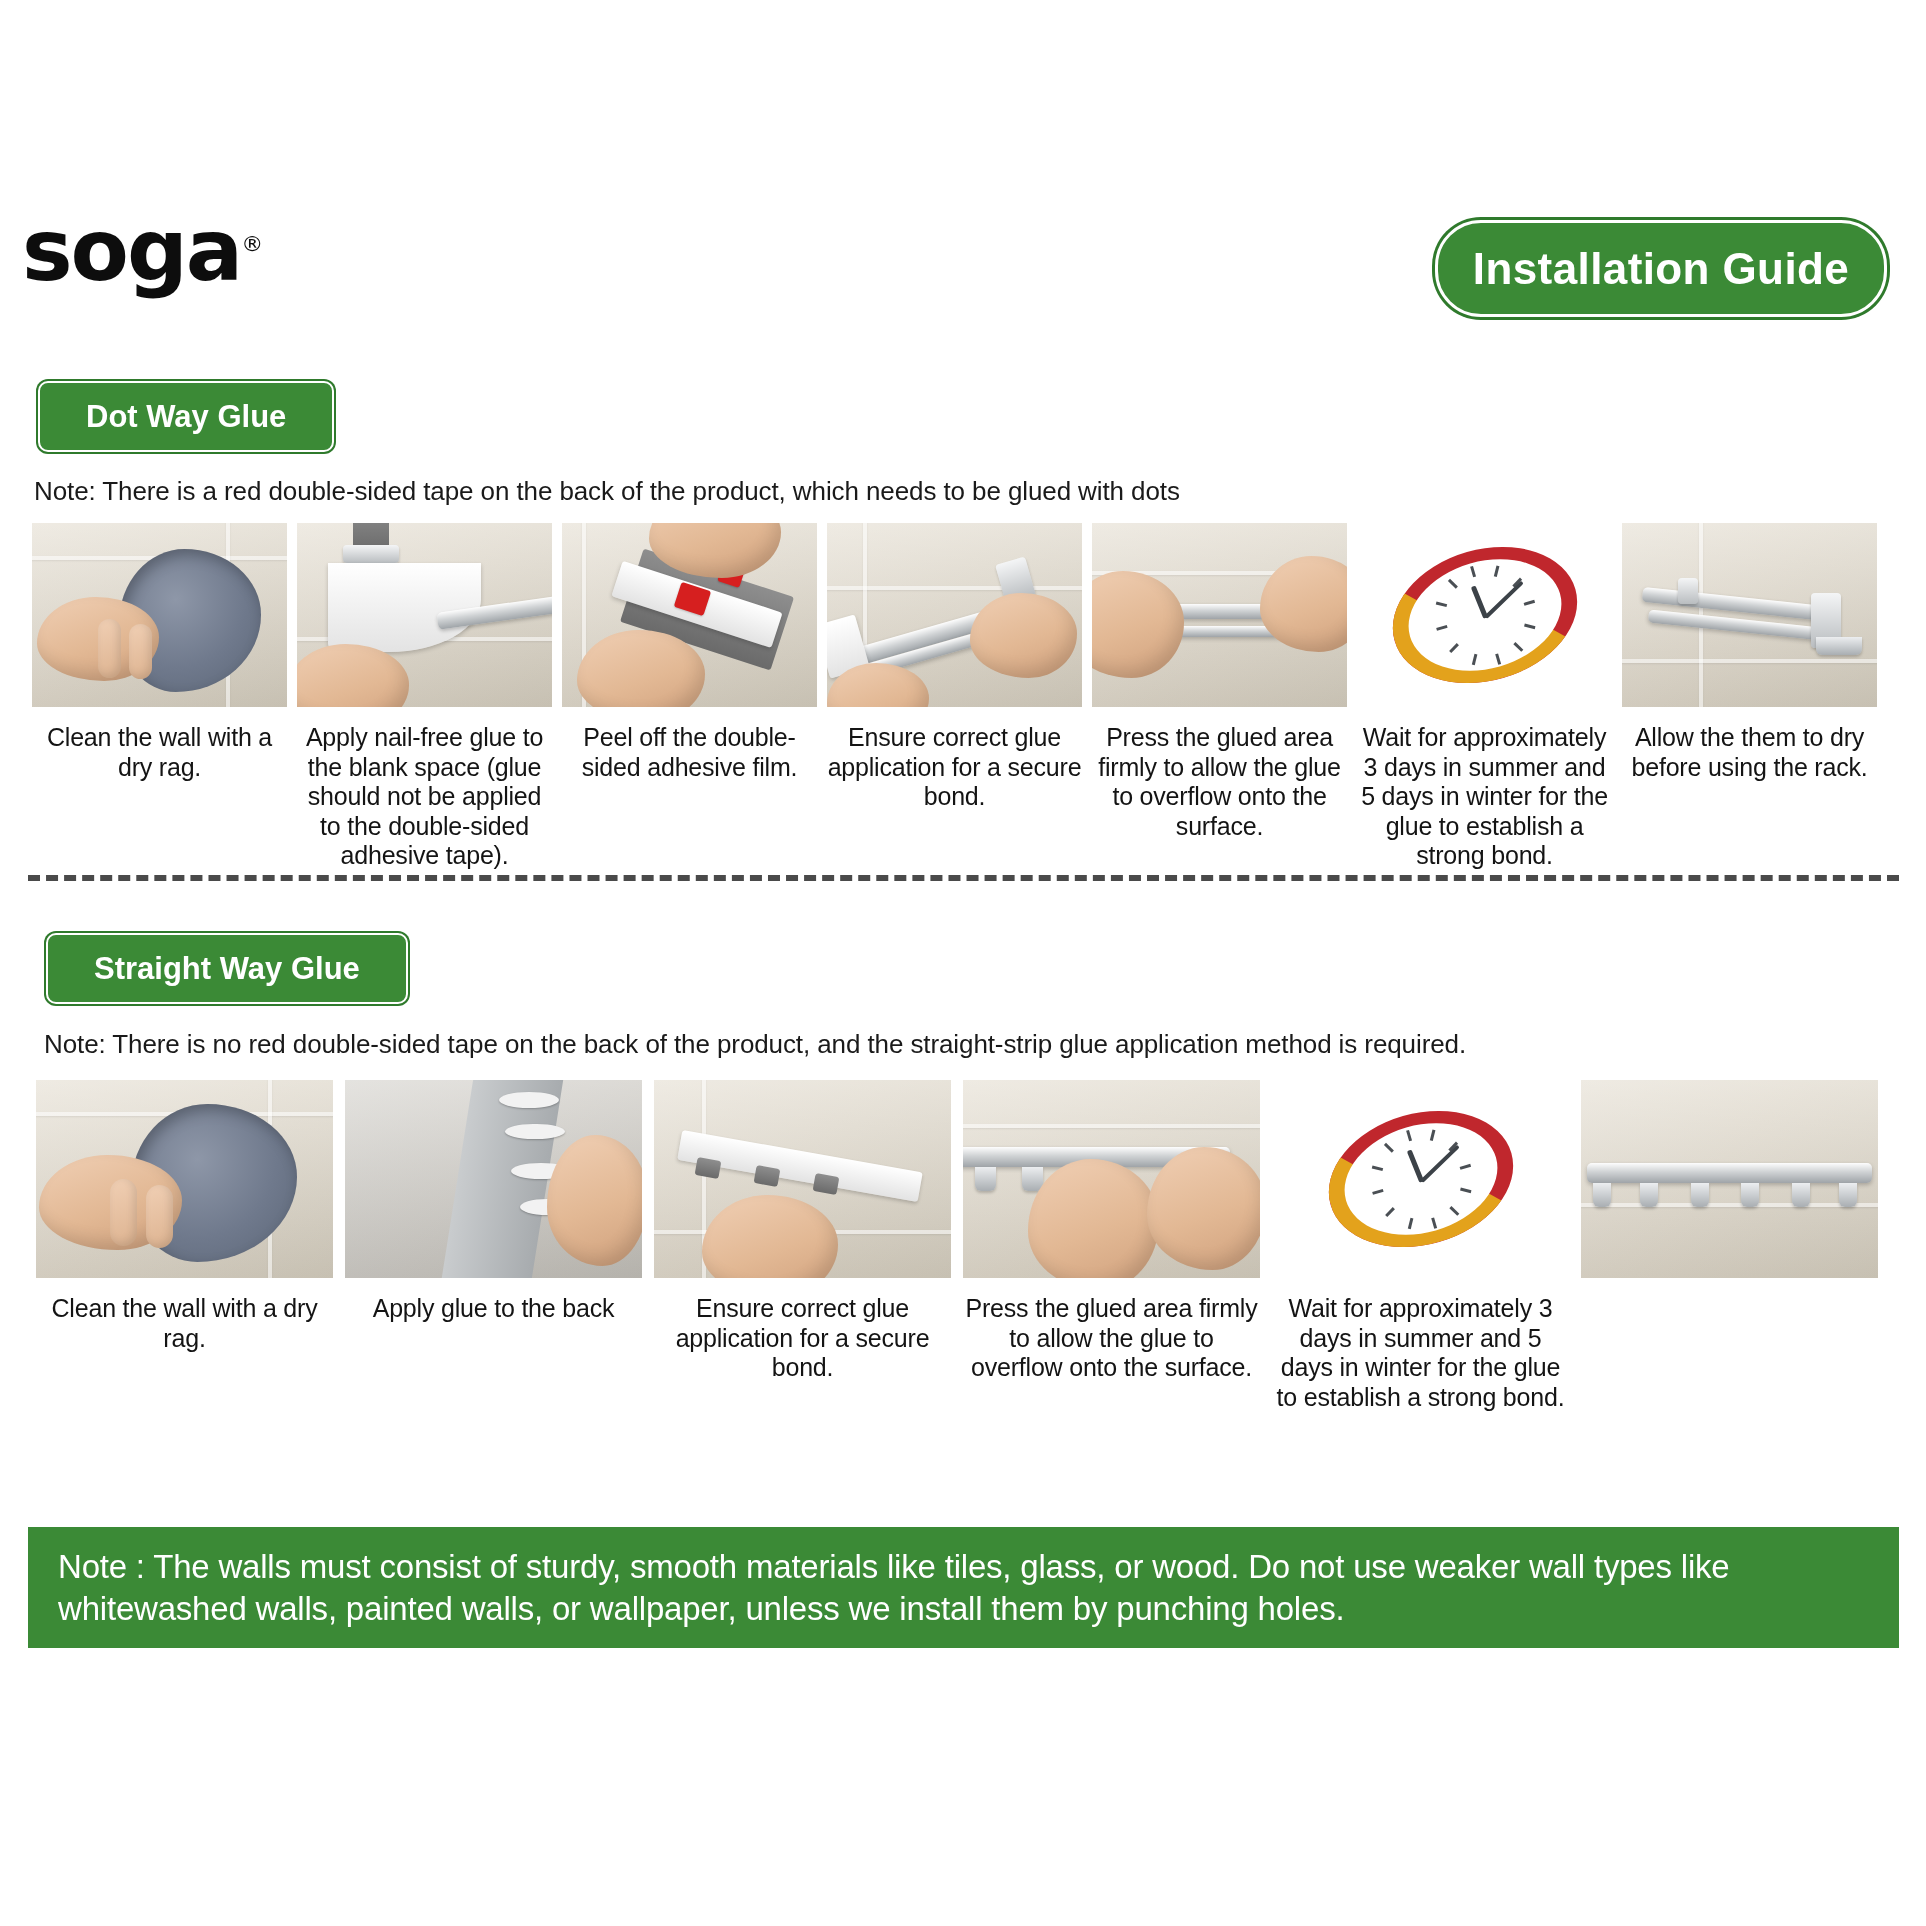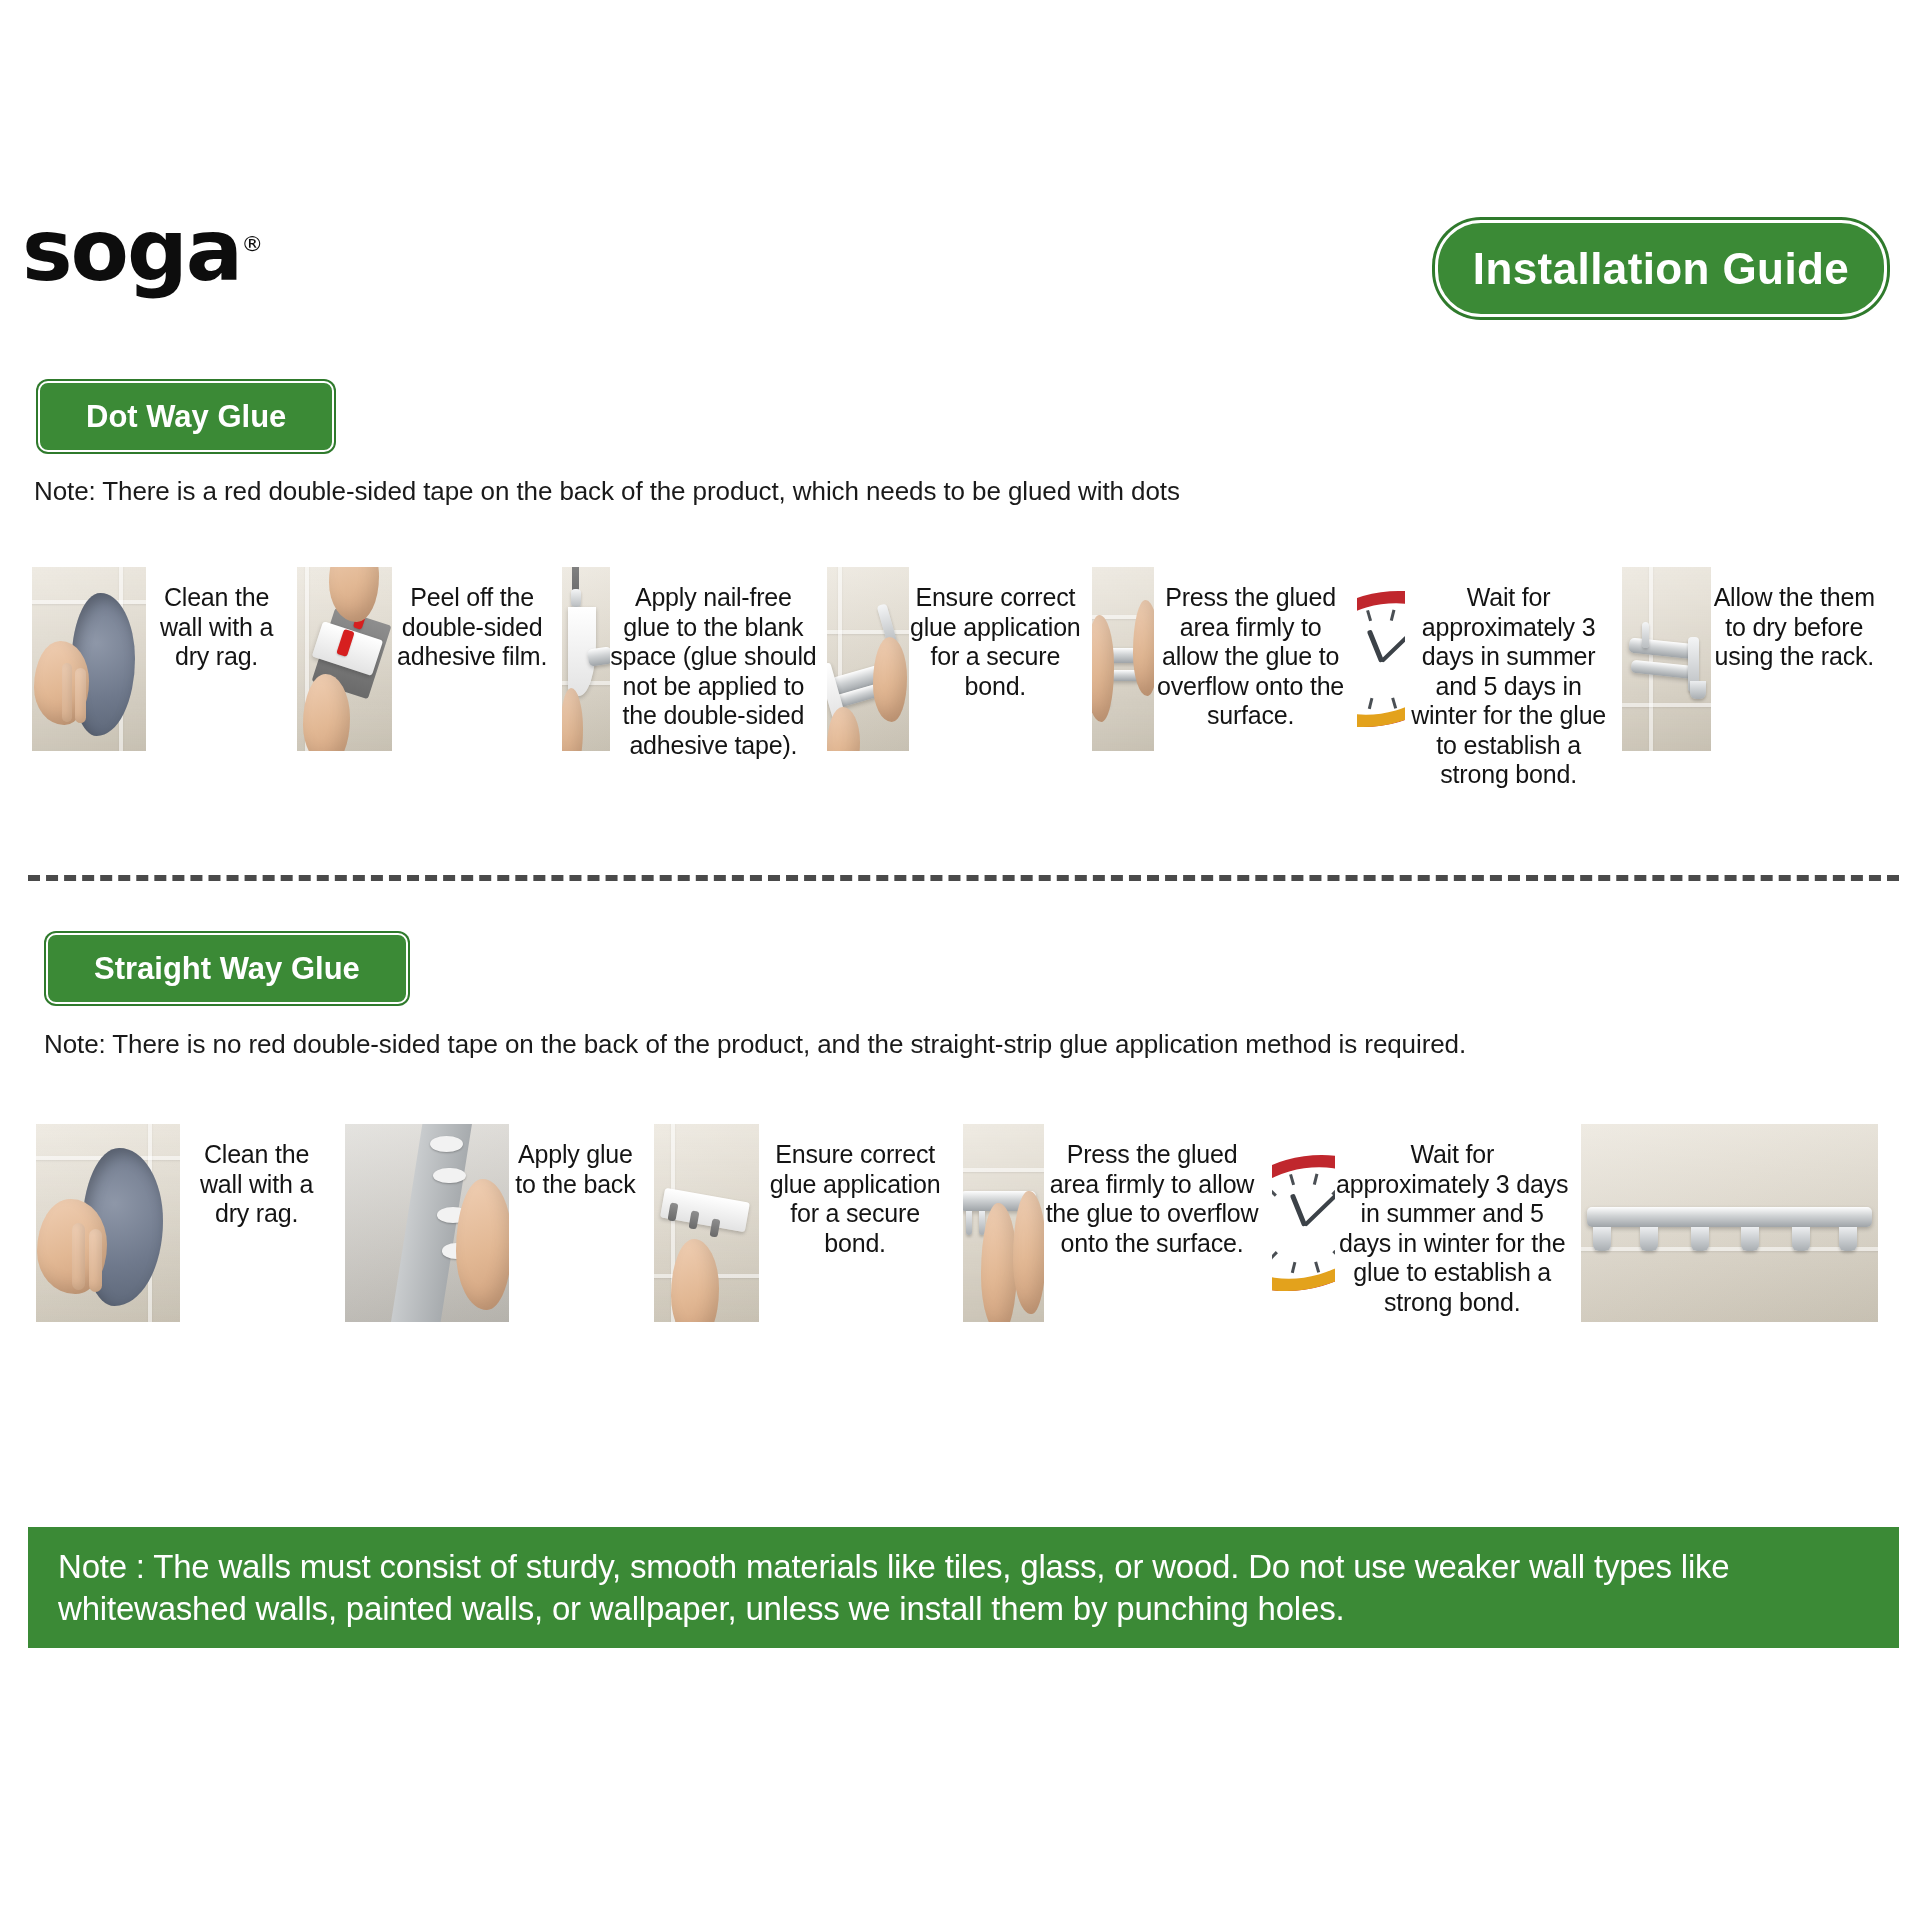--- a/index.html
+++ b/index.html
@@ -127,21 +127,21 @@
     position: absolute;
     left: 36px;
     top: 147px;
     width: 1861px;
     display: flex;
     gap: 12px;
   }
   .steps2 .step { width: 297px; }
 
   
-  .step { display: flex; flex-direction: row; align-items: flex-start; margin-top: 44px; }
+  .step { display: flex; flex-direction: column; align-items: center; }
   .thumb {
     width: 100%;
     height: 184px;
     overflow: hidden;
     position: relative;
     background: #d8d2c6;
   }
   .steps2 .thumb { height: 198px; }
   .caption {
     margin-top: 16px;
@@ -329,42 +329,42 @@
           <div class="hand" style="left:2%;top:40%;width:48%;height:46%"></div>
           <div class="finger" style="left:26%;top:52%;width:9%;height:32%"></div>
           <div class="finger" style="left:38%;top:55%;width:9%;height:30%"></div>
         </div>
         <div class="caption">Clean the wall with a dry rag.</div>
       </div>
 
       <div class="step">
         <div class="thumb">
           <div class="tile"></div>
+          <div class="grout h" style="top:62%"></div>
+          <div class="grey-strip" style="left:22%;top:-10%;width:14%;height:26%"></div>
+          <div class="rack-post" style="left:18%;top:12%;width:22%;height:10%"></div>
+          <div class="white-strip" style="left:12%;top:22%;width:60%;height:48%;border-radius:0 0 60% 10%"></div>
+          <div class="rack-bar" style="left:55%;top:44%;width:50%;height:9%;transform:rotate(-8deg)"></div>
+          <div class="hand" style="left:-4%;top:66%;width:48%;height:46%"></div>
+        </div>
+        <div class="caption">Apply nail-free glue to the blank space (glue should not be applied to the double-sided adhesive tape).</div>
+      </div>
+
+      <div class="step">
+        <div class="thumb">
+          <div class="tile"></div>
           <div class="grout v" style="left:8%"></div>
           <div class="grey-strip" style="left:26%;top:26%;width:62%;height:42%;transform:rotate(18deg)"></div>
           <div class="white-strip" style="left:20%;top:34%;width:66%;height:20%;transform:rotate(18deg)"></div>
           <div class="red-tape" style="left:45%;top:34%;width:12%;height:14%;transform:rotate(18deg)"></div>
           <div class="red-tape" style="left:62%;top:22%;width:9%;height:12%;transform:rotate(18deg)"></div>
           <div class="hand" style="left:34%;top:-18%;width:52%;height:48%"></div>
           <div class="hand" style="left:6%;top:58%;width:50%;height:50%"></div>
         </div>
         <div class="caption">Peel off the double-sided adhesive film.</div>
-      </div>
-
-      <div class="step">
-        <div class="thumb">
-          <div class="tile"></div>
-          <div class="grout h" style="top:62%"></div>
-          <div class="grey-strip" style="left:22%;top:-10%;width:14%;height:26%"></div>
-          <div class="rack-post" style="left:18%;top:12%;width:22%;height:10%"></div>
-          <div class="white-strip" style="left:12%;top:22%;width:60%;height:48%;border-radius:0 0 60% 10%"></div>
-          <div class="rack-bar" style="left:55%;top:44%;width:50%;height:9%;transform:rotate(-8deg)"></div>
-          <div class="hand" style="left:-4%;top:66%;width:48%;height:46%"></div>
-        </div>
-        <div class="caption">Apply nail-free glue to the blank space (glue should not be applied to the double-sided adhesive tape).</div>
       </div>
 
       <div class="step">
         <div class="thumb">
           <div class="tile"></div>
           <div class="grout h" style="top:34%"></div>
           <div class="grout v" style="left:14%"></div>
           <div class="rack-bar" style="left:6%;top:56%;width:72%;height:10%;transform:rotate(-16deg)"></div>
           <div class="rack-bar" style="left:8%;top:66%;width:70%;height:7%;transform:rotate(-16deg)"></div>
           <div class="rack-post" style="left:68%;top:20%;width:12%;height:22%;transform:rotate(-16deg)"></div>

